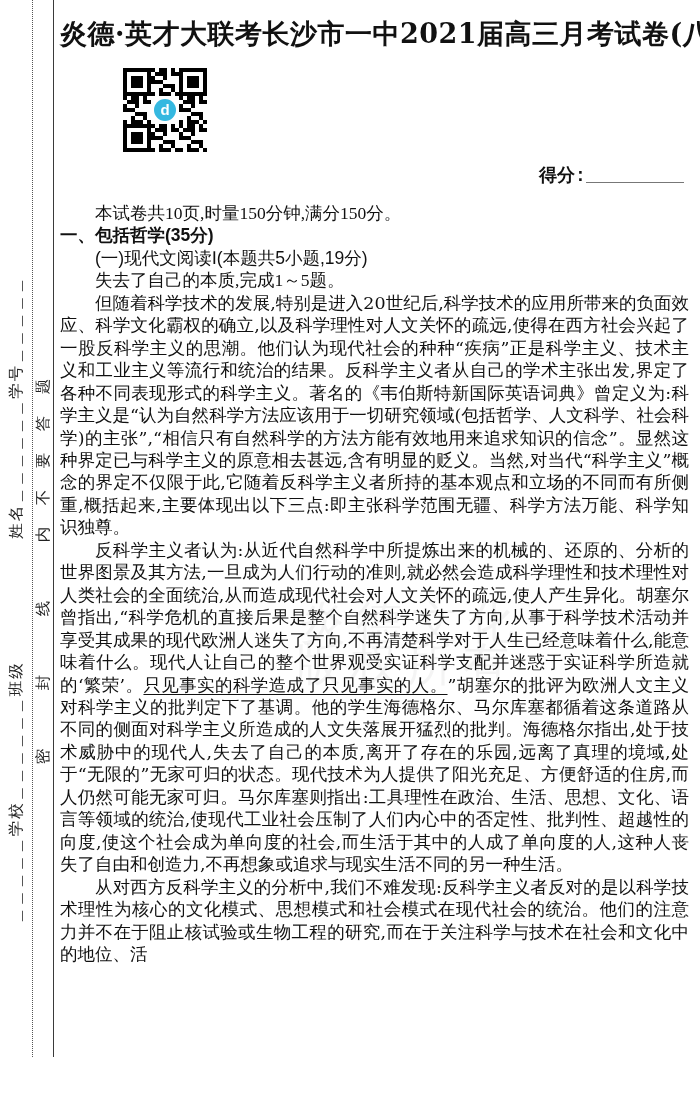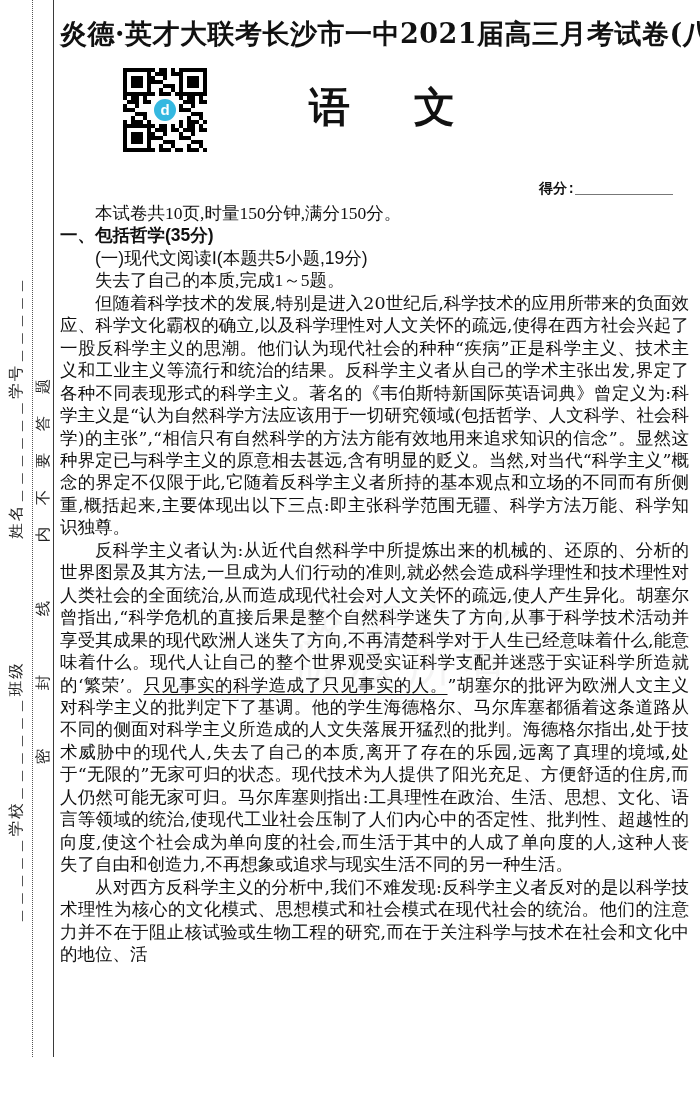--- a/index.html
+++ b/index.html
@@ -31,22 +31,22 @@
     font-size:27px;font-weight:bold;white-space:nowrap;
     font-family:"DejaVu Serif",serif;letter-spacing:0.5px;
   }
   .qr{position:absolute;left:121px;top:66px;width:88px;height:88px;}
   .subject{
     position:absolute;left:309px;top:80px;
     font-family:"Liberation Sans",sans-serif;font-weight:bold;
     font-size:41px;letter-spacing:64px;white-space:nowrap;
   }
   .score{
-    position:absolute;left:539px;top:179px;
-    font-family:Liberation Mono, monospace;font-weight:bold;font-size:14px;
+    position:absolute;left:539px;top:163px;
+    font-family:Liberation Mono, monospace;font-weight:bold;font-size:18px;
   }
   .score-blank{
     display:inline-block;width:98px;height:15px;
     border-bottom:1.5px solid #777;vertical-align:-2px;
   }
 
   
   .content{
     position:absolute;left:60px;top:202px;width:629px;
     font-size:17.5px;line-height:22.45px;text-align:justify;
@@ -213,21 +213,20 @@
       <rect x="62" y="6" width="20" height="20" fill="#fff"></rect>
       <rect x="66" y="10" width="12" height="12" fill="#000"></rect>
       <rect x="2" y="58" width="28" height="28" fill="#000"></rect>
       <rect x="6" y="62" width="20" height="20" fill="#fff"></rect>
       <rect x="10" y="66" width="12" height="12" fill="#000"></rect>
       <rect x="31" y="31" width="26" height="26" fill="#fff" rx="6"></rect>
       <circle cx="44" cy="44" r="11" fill="#35b8e0"></circle>
       <text x="44" y="49" fill="#fff" font-size="15" font-weight="bold" text-anchor="middle" font-family="Liberation Sans, sans-serif">d</text>
     </svg>
 
-  <div class="subject">语文</div>
 
   <div class="score">
     <span>得分:</span><span class="score-blank"></span>
   </div>
 
   <div class="wm wm1">炎德文化</div>
   <div class="wm wm2">版权所有</div>
 
   <div class="content">
     <p>本试卷共10页,时量150分钟,满分150分。</p>

